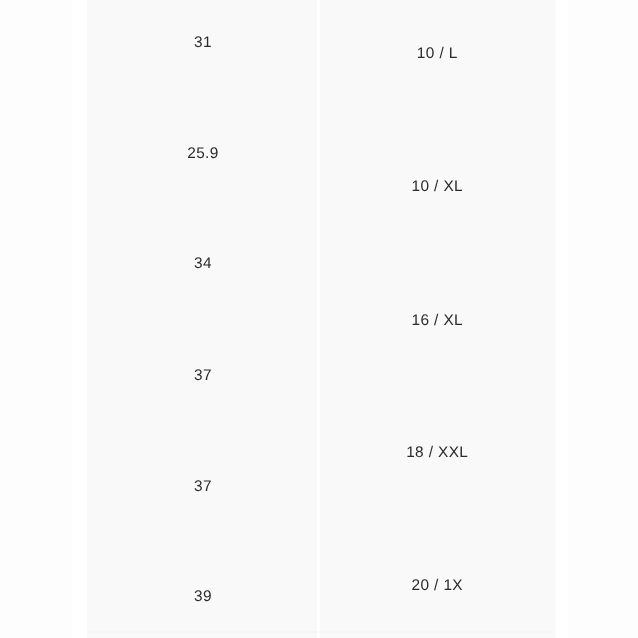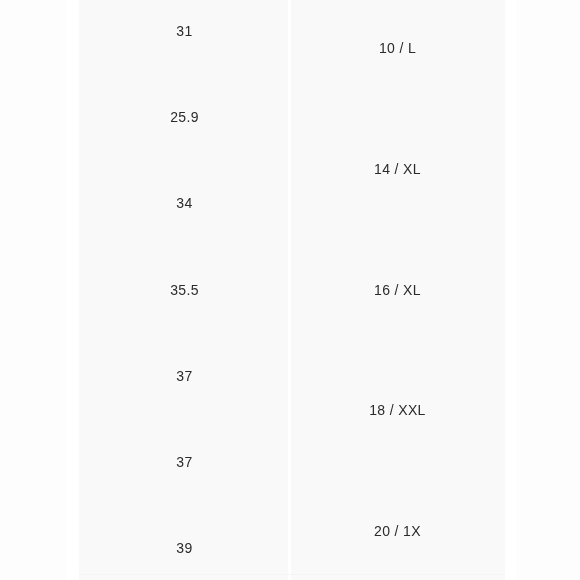--- a/index.html
+++ b/index.html
@@ -100,29 +100,28 @@
 
   <div class="gutter gutter-left"></div>
   <div class="gutter gutter-right"></div>
 
   <div class="size-table">
 
     <div class="col col-measure">
       <div class="cell measure">31</div>
       <div class="cell measure">25.9</div>
       <div class="cell measure">34</div>
-      <div class="cell measure">35.5</div>
       <div class="cell measure">37</div>
       <div class="cell measure">37</div>
       <div class="cell measure">39</div>
     </div>
 
     <div class="col col-size">
       <div class="cell size">10 / L</div>
-      <div class="cell size">14 / XL</div>
+      <div class="cell size">10 / XL</div>
       <div class="cell size">16 / XL</div>
       <div class="cell size">18 / XXL</div>
       <div class="cell size">20 / 1X</div>
     </div>
 
     <div class="col-divider"></div>
   </div>
 
   <div class="bottom-rule"></div>
 

